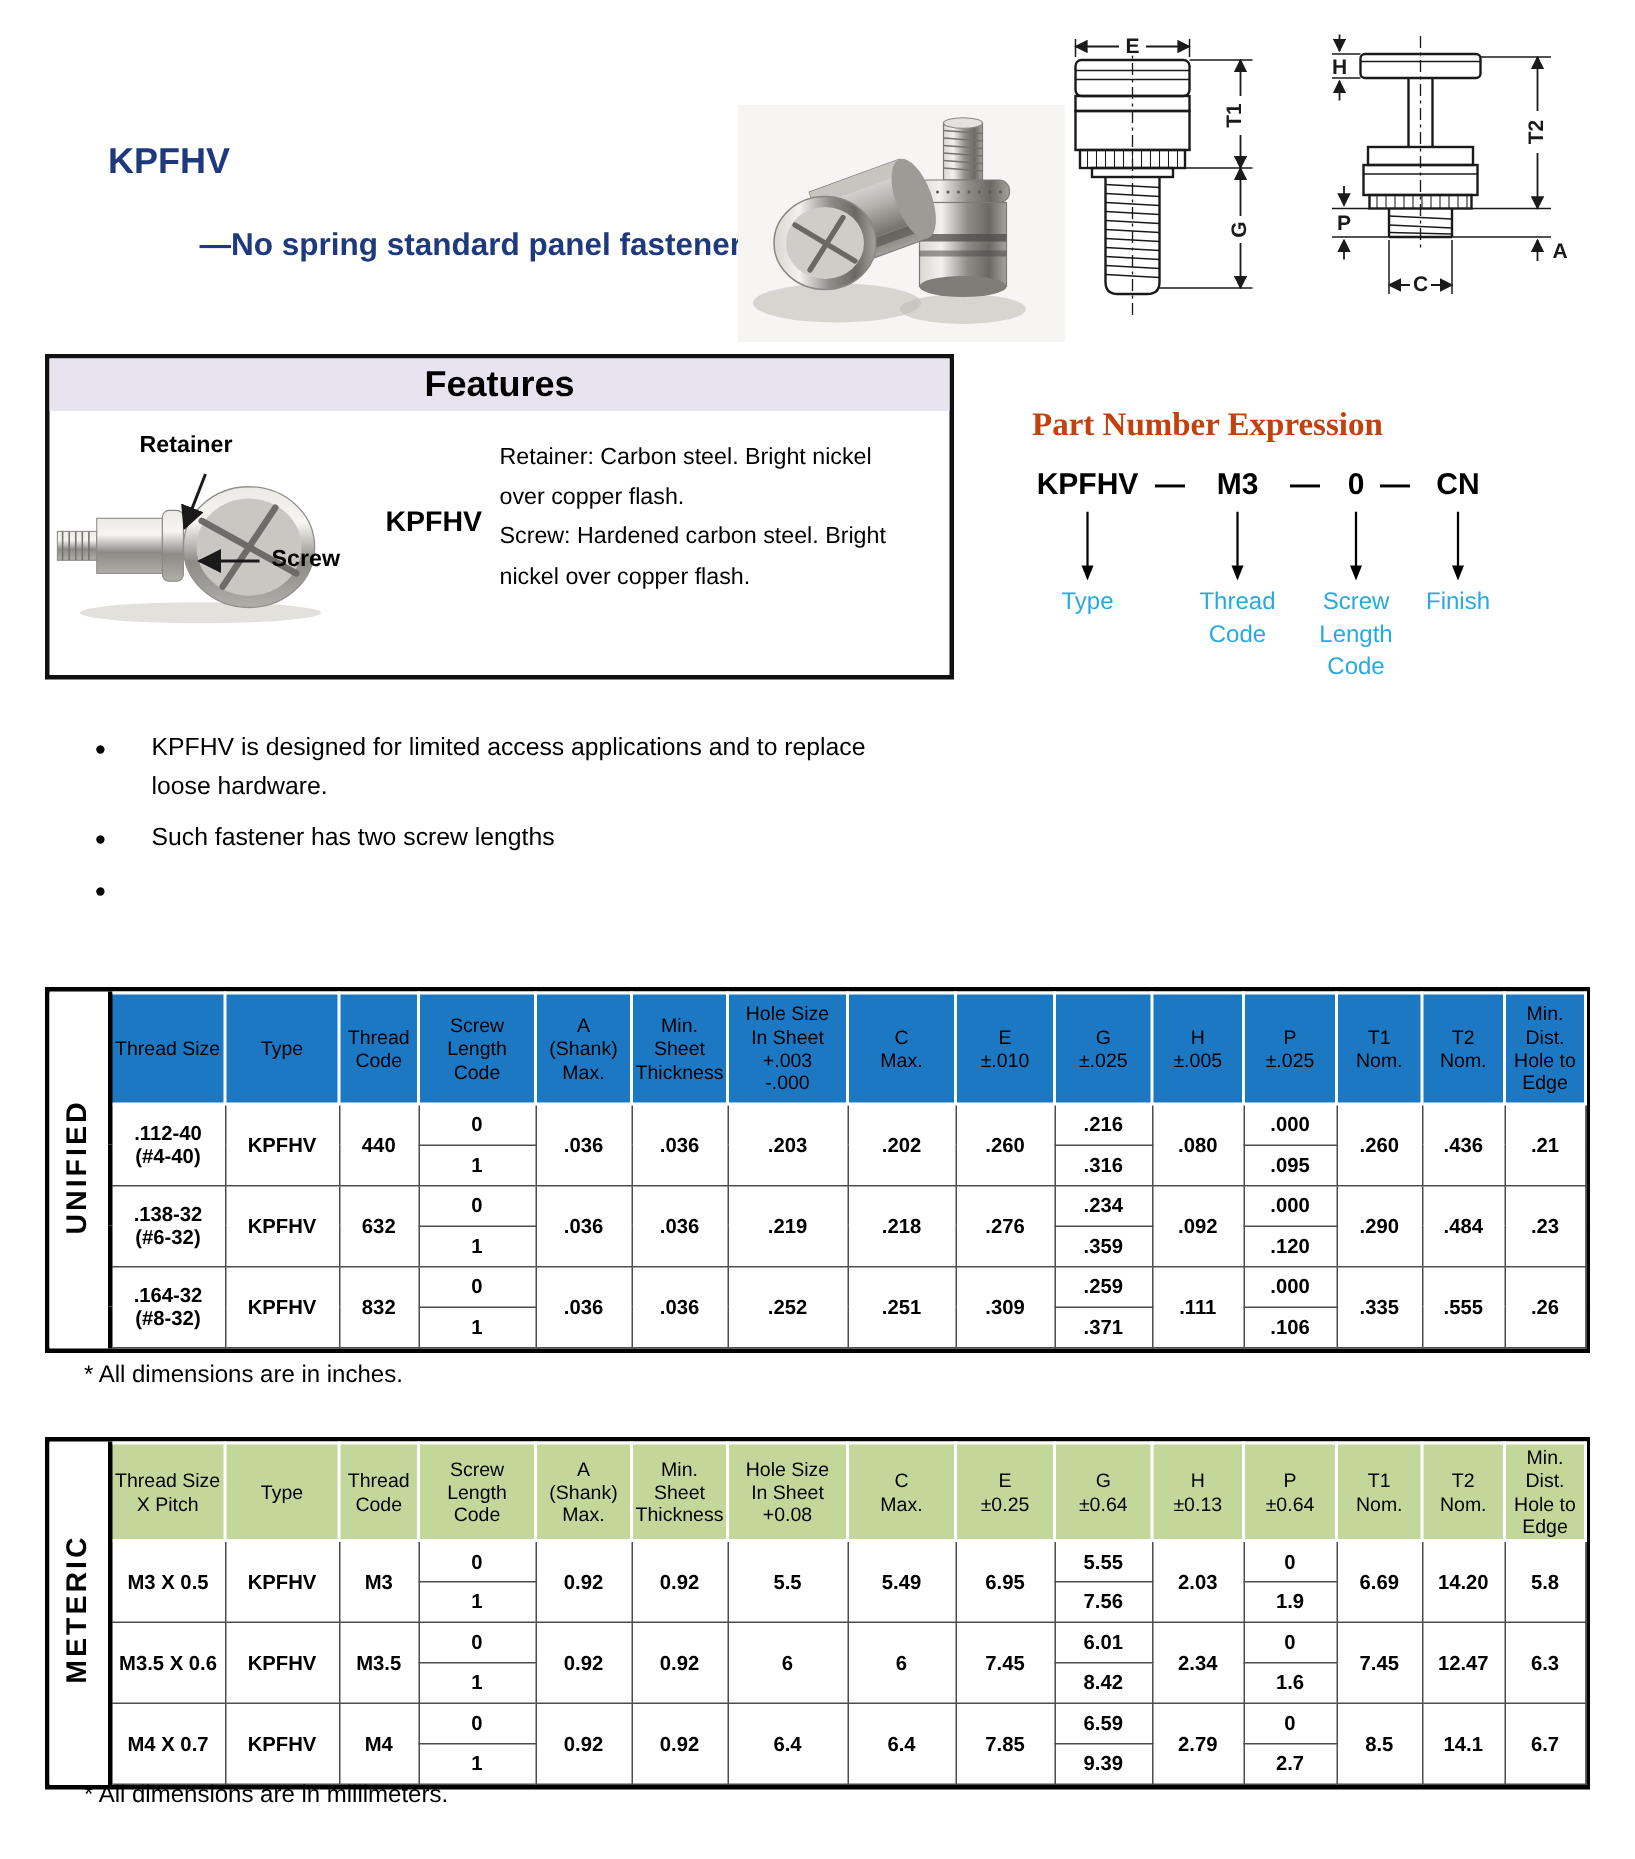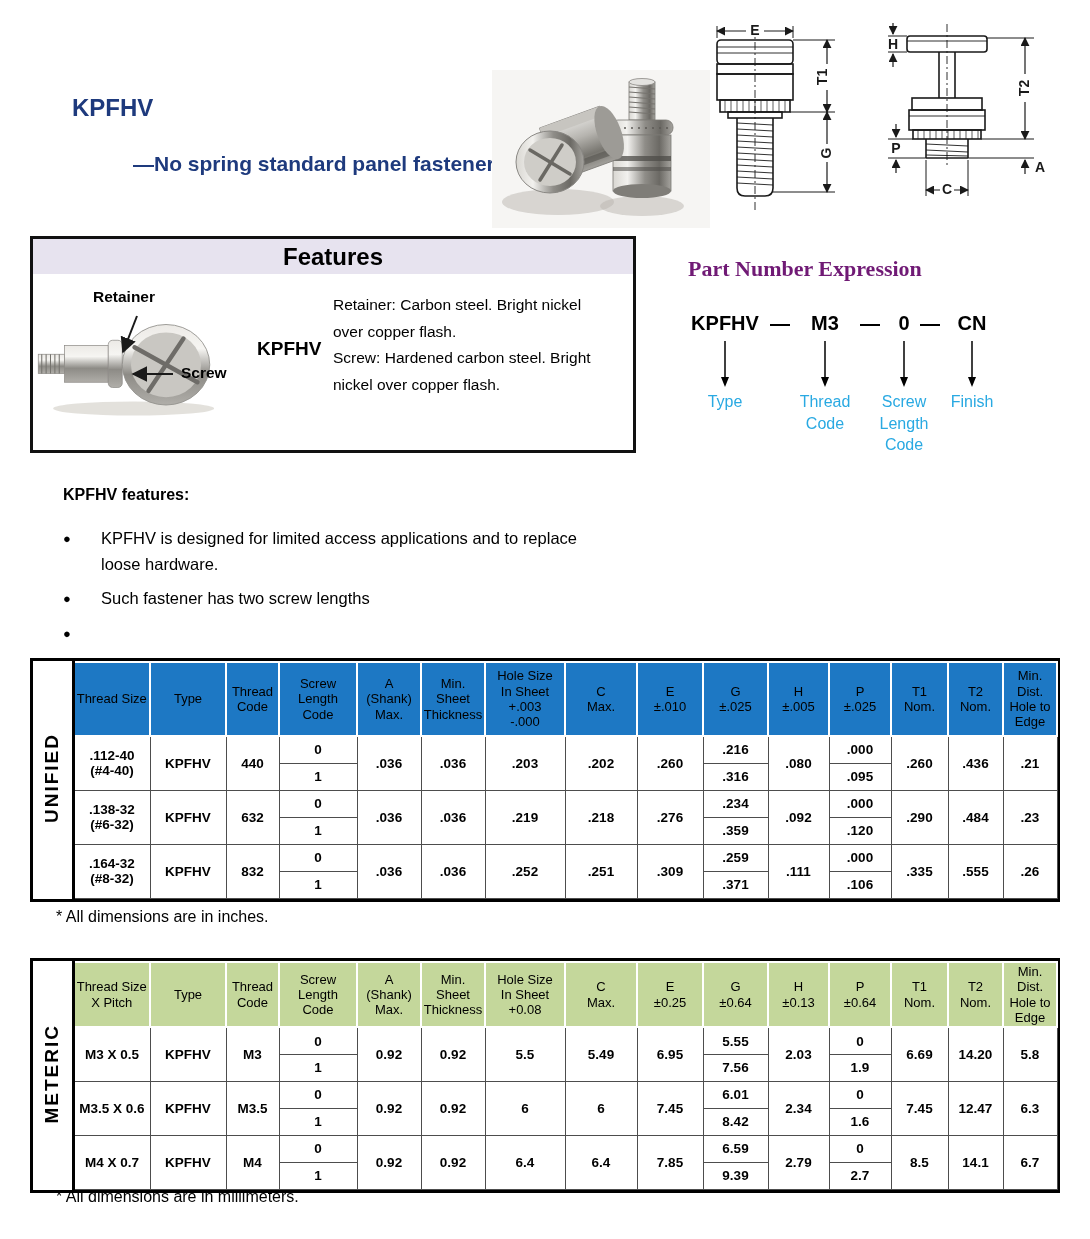--- a/index.html
+++ b/index.html
@@ -16,21 +16,21 @@
   .features-header{height:35px;background:#e7e3ef;display:flex;align-items:center;justify-content:center;font-size:24px;font-weight:bold;}
   .features-body{position:relative;height:179px;}
   .callout{position:absolute;font-weight:bold;font-size:15.5px;text-align:right;}
   .model-label{position:absolute;font-weight:bold;font-size:19px;}
   .specs{position:absolute;left:300px;top:18px;width:302px;font-size:15.5px;line-height:1.72;}
   .specs p{margin:0;}
   .specs .lbl{font-weight:normal;}
   .note{position:absolute;left:6px;top:152px;font-weight:bold;font-size:15.5px;}
 
   
-  .pn-heading{left:688px;top:256px;font-family:"Liberation Serif",serif;font-size:22px;font-weight:bold;color:#701a75;}
+  .pn-heading{left:688px;top:270px;font-family:"Liberation Serif",serif;font-size:22px;font-weight:bold;color:#c2410c;}
   .pn-slot{position:absolute;width:92px;display:flex;flex-direction:column;align-items:center;top:312px;}
   .pn-code{font-size:20px;font-weight:bold;}
   .pn-label{color:#29a9e2;font-size:16px;line-height:1.35;text-align:center;white-space:pre-line;margin-top:4px;}
   .pn-sep{position:absolute;top:312px;width:22px;text-align:center;font-size:20px;font-weight:bold;}
   .pn-arrow{margin-top:6px;}
 
   
   .features-list{left:63px;top:486px;width:560px;}
   .fl-heading{font-weight:bold;font-size:16px;margin-bottom:22px;}
   .fl-item{display:flex;margin-bottom:9px;font-size:16.5px;line-height:1.55;}
@@ -329,21 +329,20 @@
 <div class="pn-slot" style="left:926px;">
   <div class="pn-code">CN</div>
   <svg class="pn-arrow" width="12" height="46">
       <line x1="6" y1="0" x2="6" y2="37" stroke="#000" stroke-width="1.5"></line>
       <polygon points="6,46 2,36 10,36" fill="#000"></polygon>
     </svg>
   <div class="pn-label">Finish</div>
 </div>
 
 <div class="abs features-list">
-  <div class="fl-heading">KPFHV features:</div>
   <div class="fl-item">
     <span class="fl-bullet">●</span>
     <span class="pre">KPFHV is designed for limited access applications and to replace
 loose hardware.</span>
   </div>
   <div class="fl-item">
     <span class="fl-bullet">●</span>
     <span class="pre">Such fastener has two screw lengths</span>
   </div>
   <div class="fl-item">

